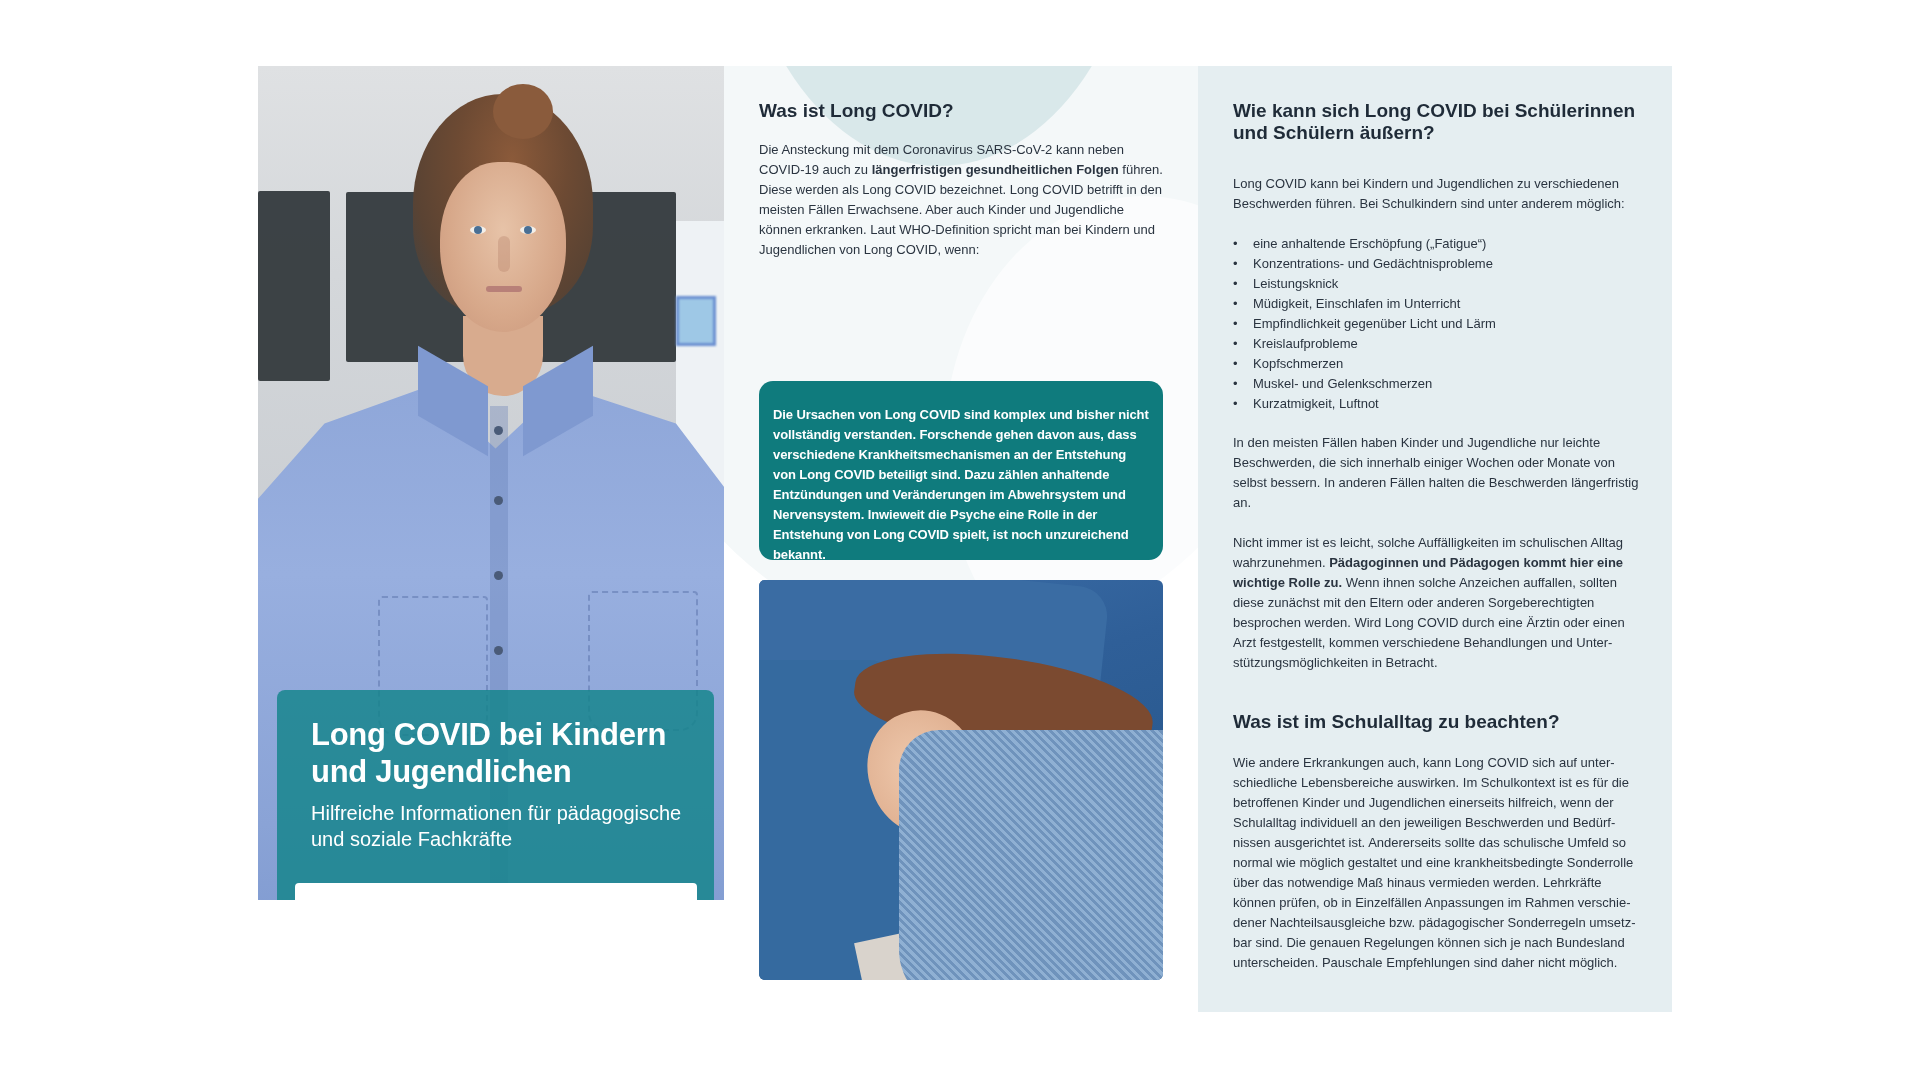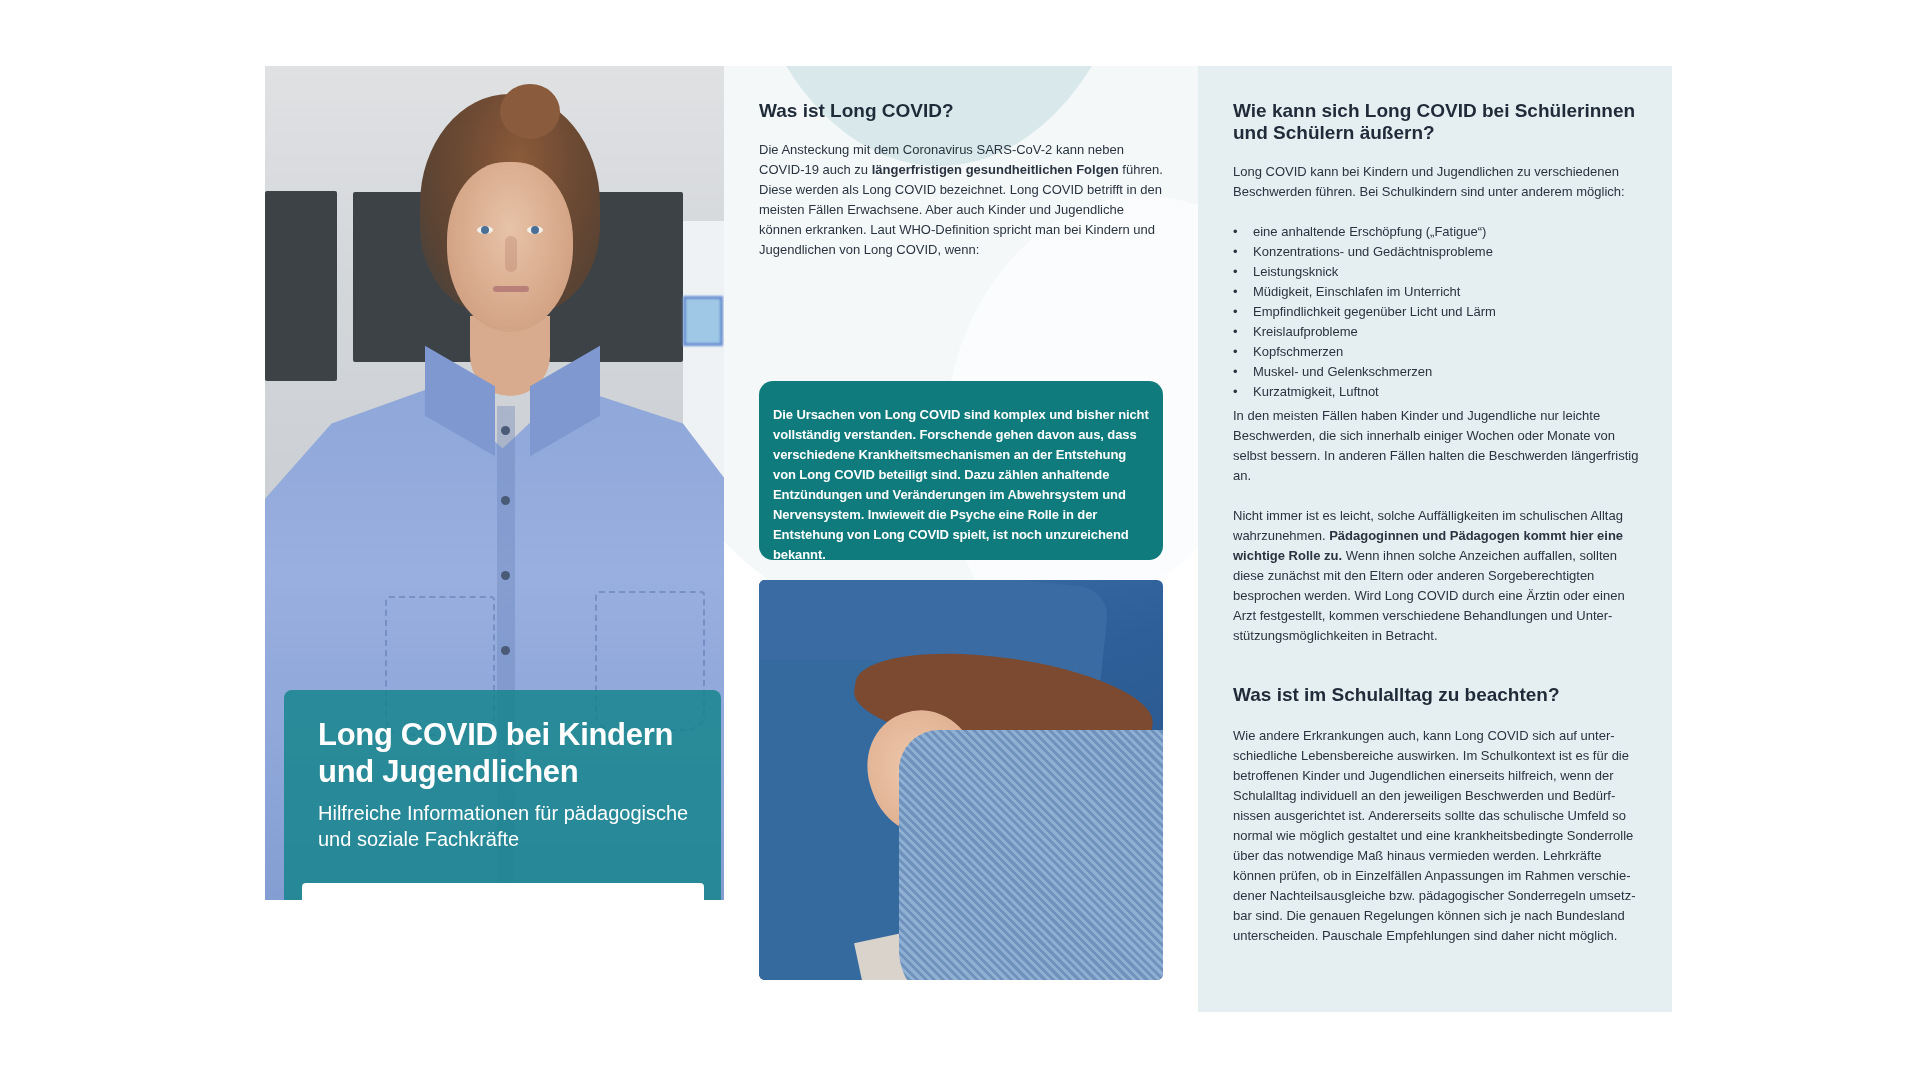--- a/index.html
+++ b/index.html
@@ -2,21 +2,21 @@
 <html><head>
 <meta charset="utf-8">
 <style>
   * { box-sizing: border-box; margin: 0; padding: 0; }
   html, body { width: 1920px; height: 1080px; background: #ffffff; overflow: hidden; }
   body { font-family: "Liberation Sans", "DejaVu Sans", sans-serif; color: #1f2b38; position: relative; }
 
   .spread { position: absolute; left: 249px; top: 66px; width: 1423px; height: 946px; }
 
   
-  .cover { position: absolute; left: 16px; top: 0; width: 475px; height: 834px; overflow: hidden;
+  .cover { position: absolute; left: 9px; top: 0; width: 475px; height: 834px; overflow: hidden;
            background: linear-gradient(180deg, #dfe1e3 0%, #d4d7da 25%, #c9cdd2 60%, #bfc4ca 100%); }
   .cover .board { position: absolute; background: #2f3538; border-radius: 2px; opacity: 0.92; }
   .cover .board.b1 { left: 0; top: 125px; width: 72px; height: 190px; }
   .cover .board.b2 { left: 88px; top: 126px; width: 330px; height: 170px; }
   .cover .window { position: absolute; left: 418px; top: 155px; width: 57px; height: 280px; background: #eef2f5; }
   .cover .poster { position: absolute; left: 418px; top: 230px; width: 40px; height: 50px; background: #9ec8e6; border: 3px solid #6a8fd0; filter: blur(1px); }
 
   .person { position: absolute; left: 0; top: 0; width: 475px; height: 946px; }
   .hair { position: absolute; left: 155px; top: 28px; width: 180px; height: 220px; border-radius: 50% 50% 40% 40%;
           background: radial-gradient(ellipse at 55% 30%, #8b5a3a 0%, #6d4a33 40%, #5a4333 70%, rgba(90,67,51,0) 100%); }
@@ -82,23 +82,23 @@
   .blanket { position: absolute; left: 140px; top: 150px; width: 300px; height: 280px; border-radius: 40px 10px 0 60px;
              background: repeating-linear-gradient(45deg, #8fb0d3 0px, #8fb0d3 3px, #6f93bc 3px, #6f93bc 6px); }
   .girl-hair { position: absolute; left: 95px; top: 78px; width: 300px; height: 90px; border-radius: 50% 50% 30% 40%; background: #7b4a30; transform: rotate(8deg); }
   .girl-face { position: absolute; left: 110px; top: 130px; width: 110px; height: 125px; border-radius: 48%; background: radial-gradient(ellipse at 45% 45%, #efc9ad 0%, #e0b192 70%, #cf9c7e 100%); transform: rotate(-20deg); }
   .floor { position: absolute; left: 100px; top: 350px; width: 120px; height: 60px; background: #d9d3cc; transform: rotate(-12deg); }
 
   
   .right { position: absolute; left: 949px; top: 0; width: 474px; height: 946px; background: #e5eef1; }
   .right-inner { position: absolute; left: 35px; top: 34px; width: 408px; }
   .right-inner h2 { line-height: 22px; }
-  .right-inner .p1 { margin-top: 18px; }
+  .right-inner .p1 { margin-top: 30px; }
   .right-inner ul.bullets { margin-top: 20px; }
-  .right-inner .p2 { margin-top: 4px; }
+  .right-inner .p2 { margin-top: 19px; }
   .right-inner .p3 { margin-top: 20px; }
   .right-inner h2.h-second { margin-top: 38px; }
   .right-inner .p4 { margin-top: 20px; }
 </style>
 </head>
 <body>
 
 <div class="spread">
 
   <section class="cover">

